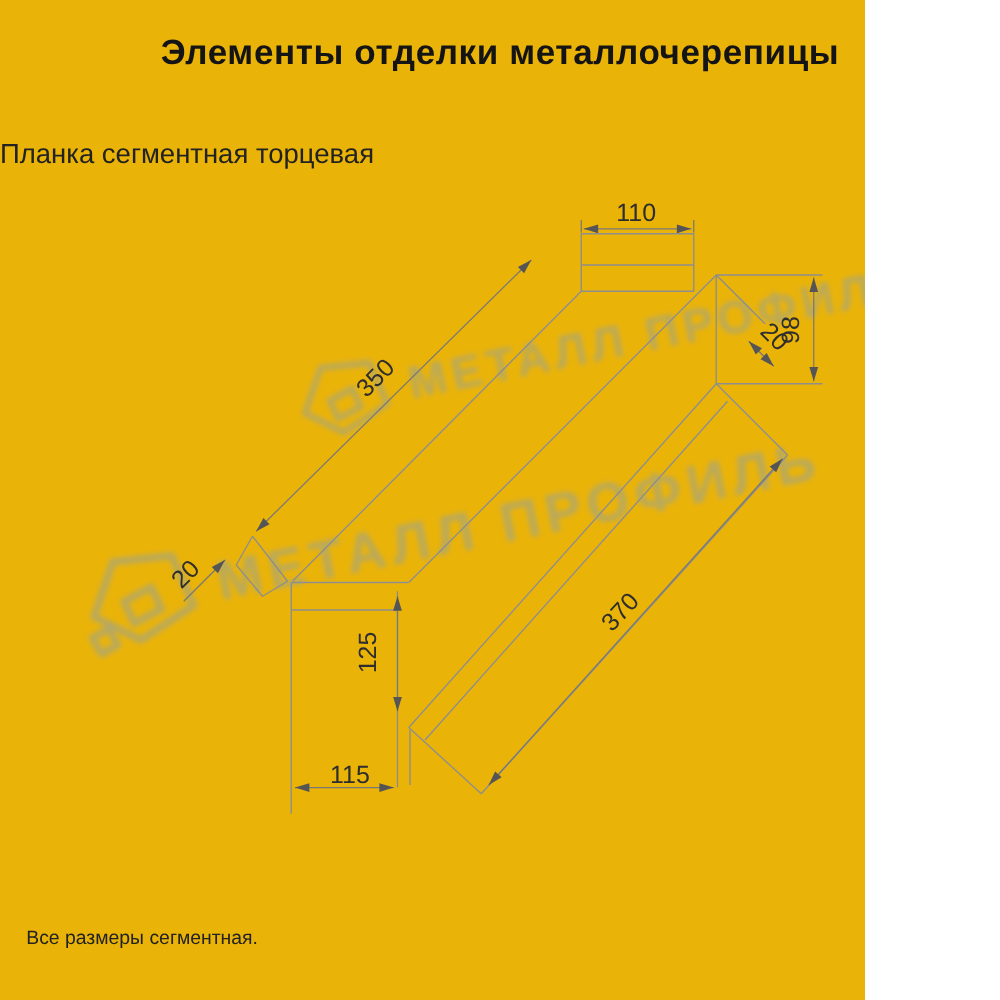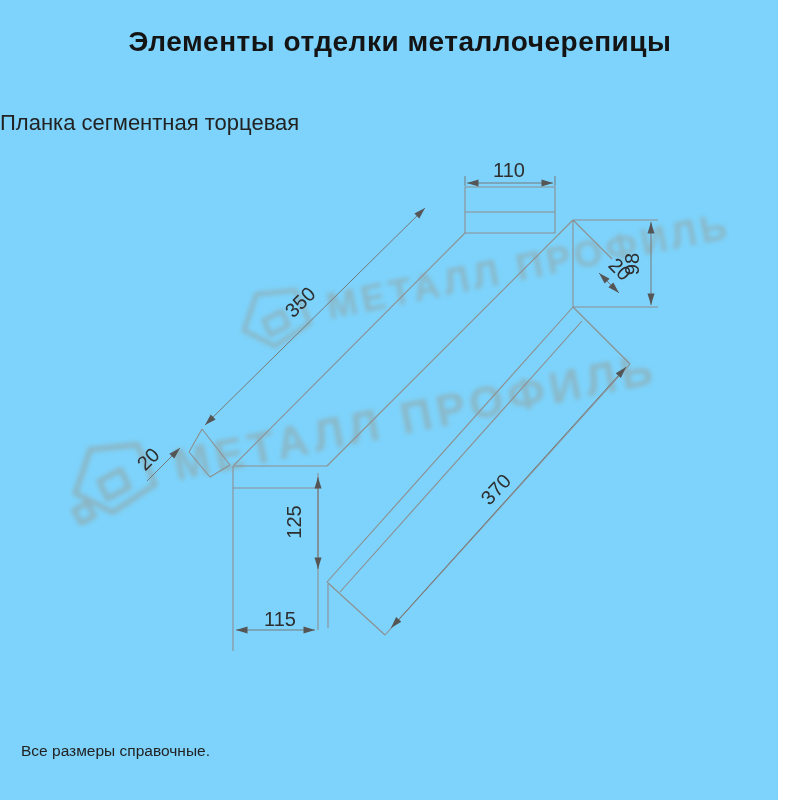--- a/index.html
+++ b/index.html
@@ -1,17 +1,17 @@
 <!DOCTYPE html>
 <html><head>
 <meta charset="utf-8">
 <style>
   html,body{margin:0;padding:0;background:#fff;}
-  .page{position:relative;width:778px;height:800px;background:#7dd3fc;overflow:hidden;
-        font-family:"Liberation Sans",sans-serif;color:#1c1c1c;}
+  .page{position:relative;width:672px;height:800px;background:#eab308;overflow:hidden;
+        font-family:"Liberation Sans",sans-serif;color:#1c1c1c;padding-left:20px;}
   .title{position:absolute;top:26px;left:0;width:800px;text-align:center;
          font-size:28px;font-weight:bold;letter-spacing:0.5px;color:#141414;}
   .subtitle{position:absolute;top:108px;left:0;width:800px;text-align:left;
             font-size:22px;line-height:29px;color:#222;}
   .footnotes{position:absolute;left:21px;top:740px;font-size:15.5px;line-height:21.5px;color:#222;}
   .watermark{position:absolute;display:flex;align-items:center;gap:14px;
              color:rgba(148,162,159,0.55);filter:blur(2.3px);
              transform-origin:left center;white-space:nowrap;pointer-events:none;}
   .watermark .wm-text{font-weight:bold;}
   .wm1{left:237px;top:293px;transform:rotate(-11.5deg);}
@@ -92,16 +92,16 @@
       <text class="dimtext" transform="translate(615,274) rotate(45)" text-anchor="middle">20</text>
       <text class="dimtext" transform="translate(305,307) rotate(-45)" text-anchor="middle">350</text>
       <text class="dimtext" transform="translate(153,464) rotate(-45)" text-anchor="middle">20</text>
       <text class="dimtext" transform="translate(501,494) rotate(-47)" text-anchor="middle">370</text>
       <text class="dimtext" transform="translate(301,522) rotate(-90)" text-anchor="middle">125</text>
       <text class="dimtext" x="280" y="626" text-anchor="middle">115</text>
     </g>
   </svg>
 
   <div class="footnotes">
-    <div>Все размеры справочные.</div>
+    <div>Все размеры сегментная.</div>
   </div>
 
 </div>
 
 </body></html>

